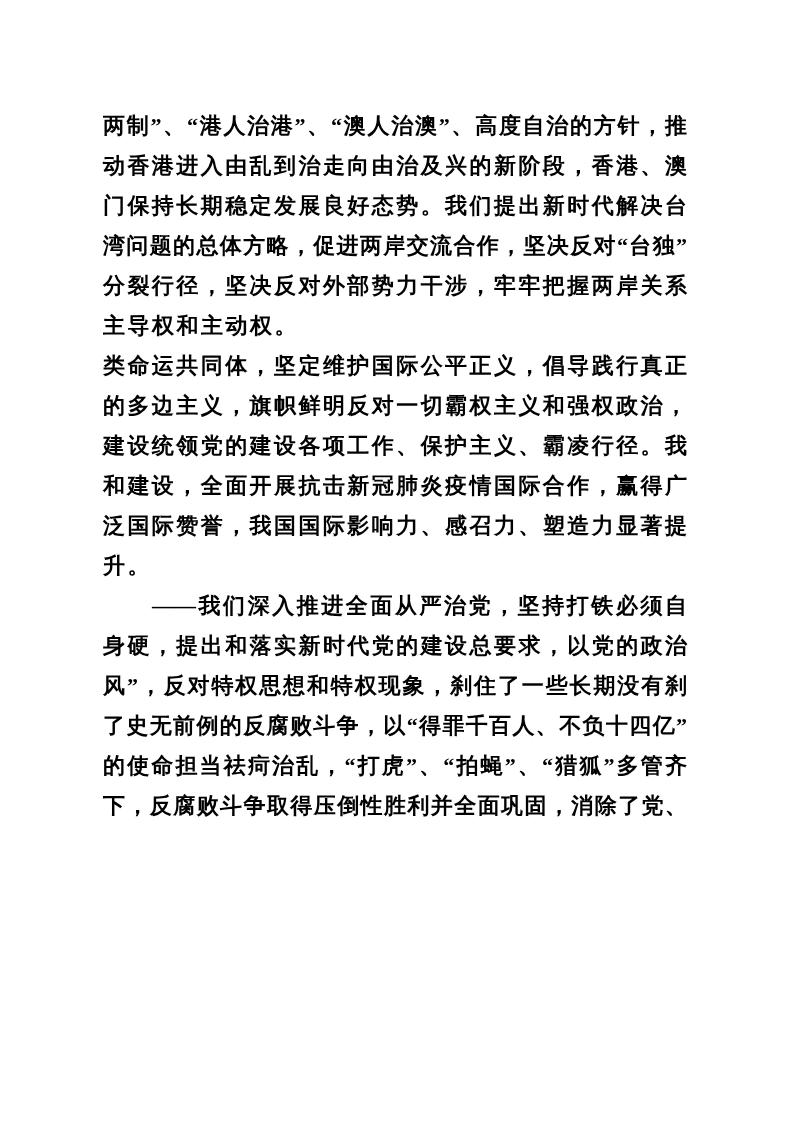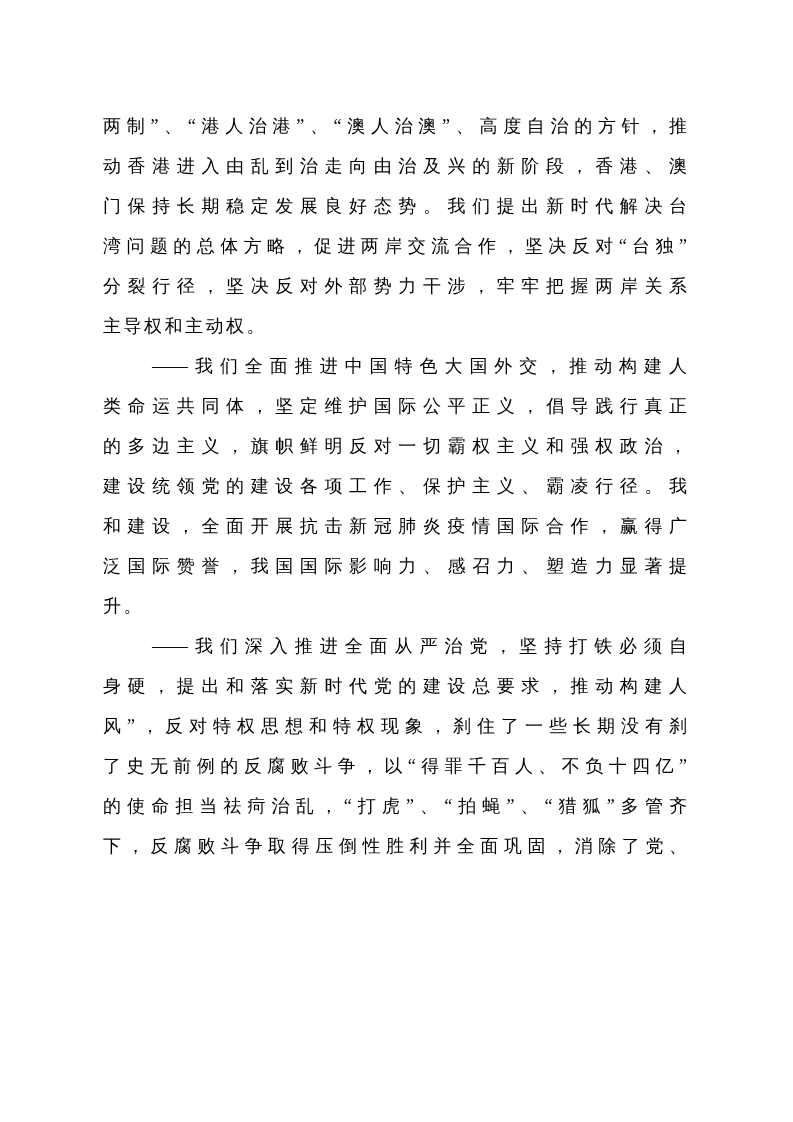--- a/index.html
+++ b/index.html
@@ -16,28 +16,28 @@
     font-family: "Liberation Serif", "DejaVu Serif", serif;
   }
   .text-block {
     position: absolute;
     left: 103px;
     top: 106px;
     width: 584px;
     color: #000000;
   }
   .line {
-    font-size: 18px;
+    font-size: 22px;
     line-height: 40px;
     height: 40px;
     white-space: nowrap;
     text-align: justify;
     text-align-last: justify;
     text-justify: inter-character;
-    font-weight: 400;
+    font-weight: 700;
   }
   
   .line.para-end {
     text-align: right;
     text-align-last: left;
     letter-spacing: 2.5px;
   }
   
   .line.indent {
     padding-left: 49px;
@@ -47,27 +47,26 @@
 <body>
 
 <div class="page">
   <div class="text-block">
     <div class="line">两制”、“港人治港”、“澳人治澳”、高度自治的方针，推</div>
     <div class="line">动香港进入由乱到治走向由治及兴的新阶段，香港、澳</div>
     <div class="line">门保持长期稳定发展良好态势。我们提出新时代解决台</div>
     <div class="line">湾问题的总体方略，促进两岸交流合作，坚决反对“台独”</div>
     <div class="line">分裂行径，坚决反对外部势力干涉，牢牢把握两岸关系</div>
     <div class="line para-end">主导权和主动权。</div>
-    <div class="line indent">——我们全面推进中国特色大国外交，推动构建人</div>
     <div class="line">类命运共同体，坚定维护国际公平正义，倡导践行真正</div>
     <div class="line">的多边主义，旗帜鲜明反对一切霸权主义和强权政治，</div>
     <div class="line">建设统领党的建设各项工作、保护主义、霸凌行径。我</div>
     <div class="line">和建设，全面开展抗击新冠肺炎疫情国际合作，赢得广</div>
     <div class="line">泛国际赞誉，我国国际影响力、感召力、塑造力显著提</div>
     <div class="line para-end">升。</div>
     <div class="line indent">——我们深入推进全面从严治党，坚持打铁必须自</div>
-    <div class="line">身硬，提出和落实新时代党的建设总要求，推动构建人</div>
+    <div class="line">身硬，提出和落实新时代党的建设总要求，以党的政治</div>
     <div class="line">风”，反对特权思想和特权现象，刹住了一些长期没有刹</div>
     <div class="line">了史无前例的反腐败斗争，以“得罪千百人、不负十四亿”</div>
     <div class="line">的使命担当祛疴治乱，“打虎”、“拍蝇”、“猎狐”多管齐</div>
     <div class="line">下，反腐败斗争取得压倒性胜利并全面巩固，消除了党、</div>
   </div>
 </div>
 
 </body></html>

